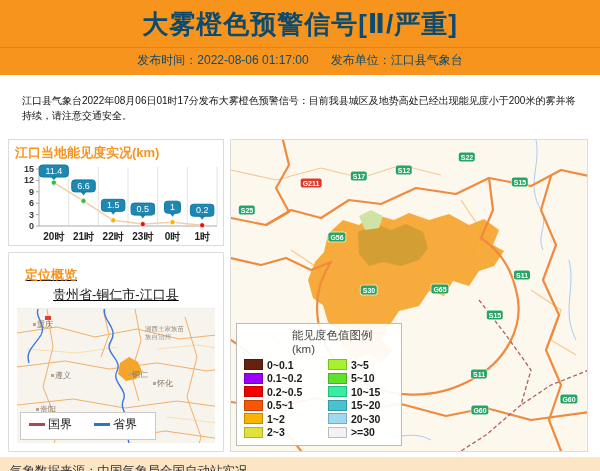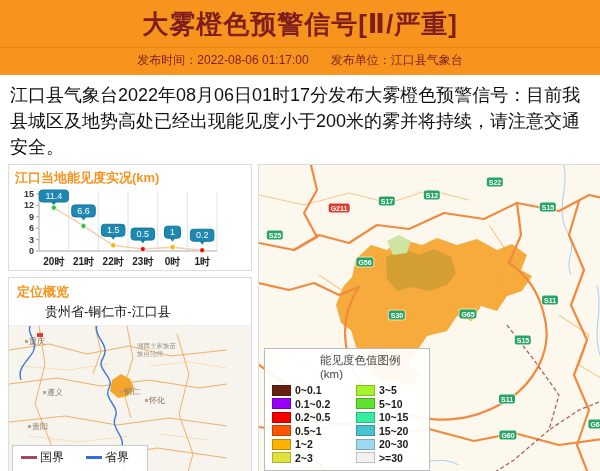--- a/index.html
+++ b/index.html
@@ -1,38 +1,38 @@
 <!DOCTYPE html>
 <html><head>
 <meta charset="utf-8">
 <style>
   html,body{margin:0;padding:0;}
   body{width:600px;height:471px;overflow:hidden;background:#fff;
        font-family:"Liberation Sans","DejaVu Sans",sans-serif;}
   .page{width:600px;height:471px;display:flex;flex-direction:column;overflow:hidden;}
 
   
-  .hdr{background:#f7941e;color:#7f1d1d;text-align:center;flex:0 0 auto;}
+  .hdr{background:#f7941e;color:#0c4a6e;text-align:center;flex:0 0 auto;}
   .hdr h1{margin:0;padding:7px 0 5px;font-size:26px;font-weight:bold;letter-spacing:1px;}
   .hdr-sub{border-top:1px solid #e8830e;font-size:12px;padding:4px 0 6px;}
   .hdr-sub .gap{display:inline-block;width:22px;}
 
   
-  .warn-text{margin:0;padding:7px 10px 4px;font-size:18px;line-height:1.45;color:#111;flex:0 0 auto;}
+  .warn-text{margin:12px;padding:7px 10px 4px;font-size:10px;line-height:1.45;color:#111;flex:0 0 auto;}
 
   
   .content{display:flex;gap:6px;padding:0 8px;flex:0 0 auto;}
-  .left-col{width:244px;display:flex;flex-direction:column;gap:6px;flex:0 0 auto;}
+  .left-col{width:216px;display:flex;flex-direction:column;gap:6px;flex:0 0 auto;}
   .panel{background:#fff;border:1px solid #dcdcdc;box-sizing:border-box;}
   .panel-title{margin:0;font-size:13px;font-weight:bold;color:#f7941e;}
 
   .chart-panel{height:107px;padding:4px 6px;}
   #chart{margin-top:2px;}
 
-  .loc-panel{height:200px;display:flex;flex-direction:column;padding:0;}
+  .loc-panel{height:200px;display:flex;flex-direction:column;padding:8px;text-decoration:underline;}
   .loc-head{padding:5px 8px 4px;}
   .loc-sub{font-size:13px;color:#111;margin-top:2px;margin-left:28px;}
   .mini-map{position:relative;flex:1;overflow:hidden;border-top:1px solid #eee;background:#f7f4ee;}
   .mini-map svg{display:block;}
   .city{position:absolute;transform:translate(-50%,0);font-size:8px;color:#8a7561;white-space:nowrap;line-height:1;}
   .city::before{content:"";display:inline-block;width:3px;height:3px;background:#b9a58d;margin-right:1px;vertical-align:1px;}
   .region-label{position:absolute;font-size:6.5px;color:#9b8f80;width:44px;line-height:1.25;}
   .mini-legend{position:absolute;left:3px;bottom:3px;width:118px;background:rgba(255,255,255,.95);
                border:1px solid #c9c9c9;padding:3px 8px 6px;}
   .mini-legend-title{font-size:12px;color:#222;margin-bottom:3px;}

